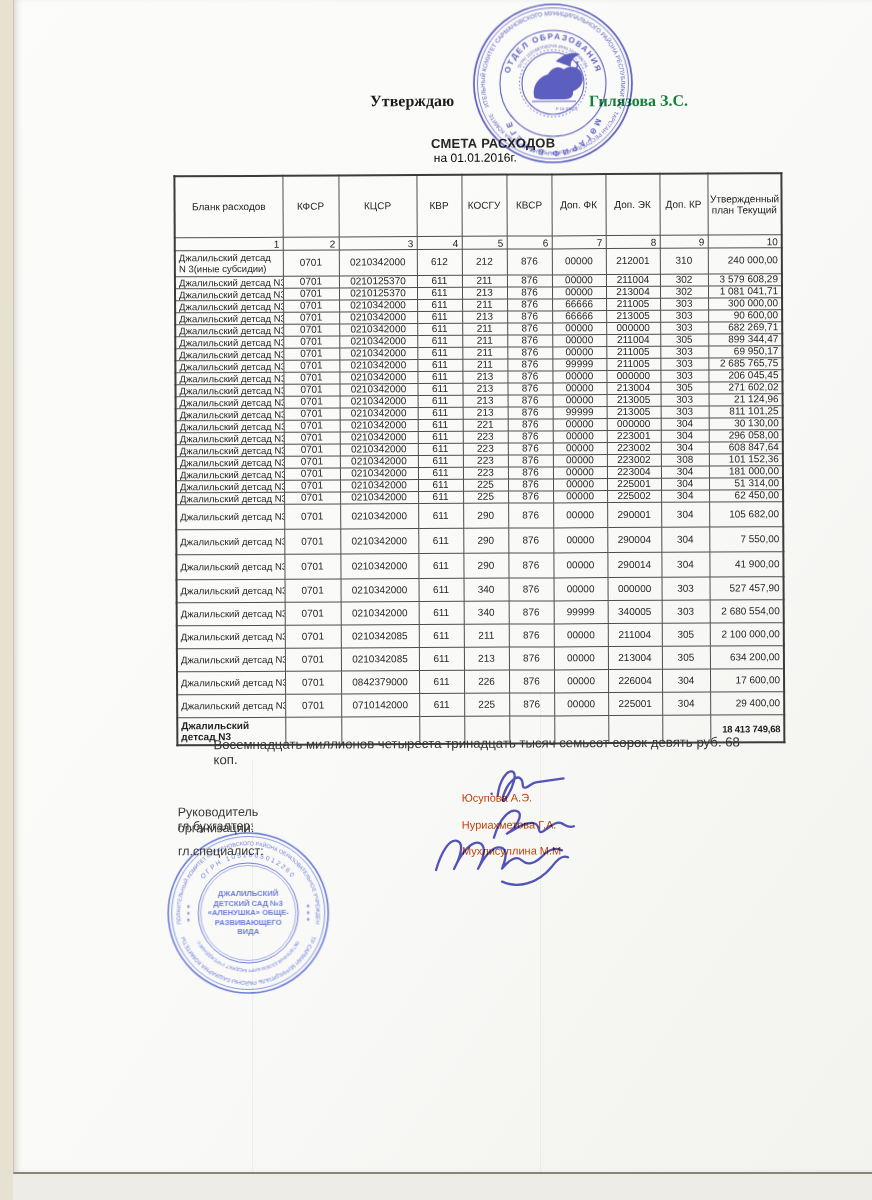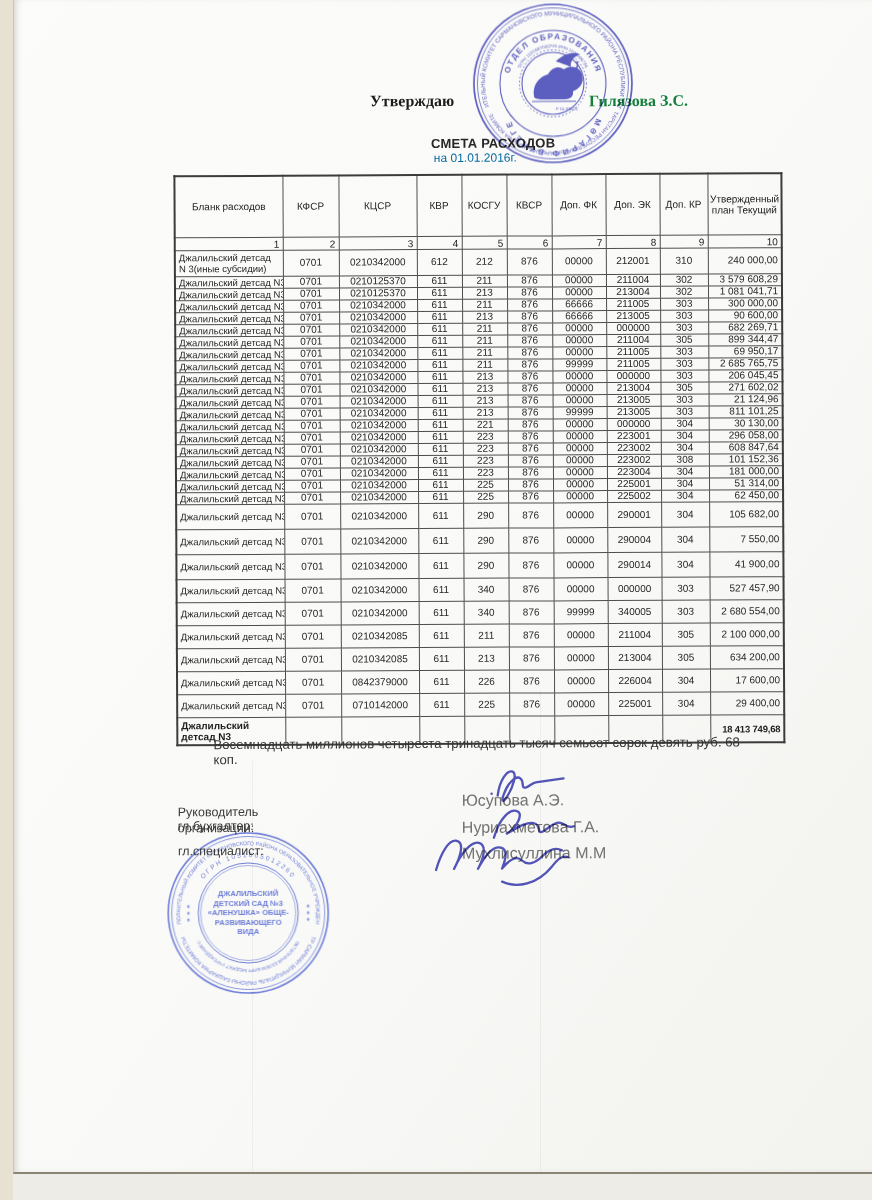--- a/index.html
+++ b/index.html
@@ -20,21 +20,21 @@
     position:absolute;left:13px;top:1174px;right:0;bottom:0;
     background:#edece6;
   }
   .crease{position:absolute;width:1px;background:rgba(60,60,50,.05);}
   .content{position:absolute;left:0;top:0;width:872px;height:1200px;transform:rotate(-0.3deg);transform-origin:50% 40%;}
 
   .abs{position:absolute;}
   .approve{left:372px;top:92px;font-family:"Liberation Serif",serif;font-weight:bold;font-size:16px;color:#1c1c1c;}
   .approver{left:591px;top:93px;font-family:"Liberation Serif",serif;font-weight:bold;font-size:16px;color:#15803d;}
   .doc-title{left:397px;top:136px;width:160px;text-align:right;font-weight:bold;font-size:13px;color:#272727;letter-spacing:.2px;}
-  .doc-date{left:397px;top:151px;width:160px;text-align:center;font-size:12px;color:#0369a1;}
+  .doc-date{left:397px;top:151px;width:160px;text-align:center;font-size:12px;color:#000000;}
 
   table.sheet{
     position:absolute;left:175px;top:174px;width:608px;
     border-collapse:collapse;table-layout:fixed;
     border:2px solid #3c3c3c;
   }
   .sheet th,.sheet td{border:1px solid #4e4e4e;overflow:hidden;}
   .sheet thead th{
     font-size:10px;font-weight:normal;text-align:center;vertical-align:middle;
     height:38px;padding:11px 2px;line-height:1.12;color:#222;
@@ -52,21 +52,21 @@
   .sheet tbody tr:nth-child(n+24){height:23px;}
   .sheet tfoot td{font-weight:bold;font-size:10px;height:26px;padding:0 3px;color:#1e1e1e;border-top:1.5px solid #3c3c3c;}
   .sheet tfoot td.c9{font-size:9.5px;letter-spacing:-.2px;}
 
   .amount-words{left:212px;top:736px;width:545px;font-size:13.2px;color:#363636;}
 
   .sig-label{left:176px;font-size:12.5px;color:#3a3a3a;}
   .sig-label.l1{top:804px;width:112px;line-height:1.25;}
   .sig-label.l2{top:818px;}
   .sig-label.l3{top:843px;}
-  .sig-name{left:460px;font-size:16px;color:#737373;}
+  .sig-name{left:460px;font-size:11px;color:#c2410c;}
   .sig-name.n1{top:792px;}
   .sig-name.n2{top:819px;}
   .sig-name.n3{top:845px;}
 
   svg.stamp{position:absolute;mix-blend-mode:multiply;opacity:.84;filter:blur(.3px);}
   svg.stamp-top{left:472px;top:0px;}
   svg.stamp-bottom{left:162px;top:828px;opacity:.8;}
   svg.signatures{position:absolute;left:0;top:0;mix-blend-mode:multiply;}
   .st-stroke{fill:none;stroke:#3d40b4;}
   .st-text{fill:#3d40b4;font-family:"Liberation Sans",sans-serif;}

